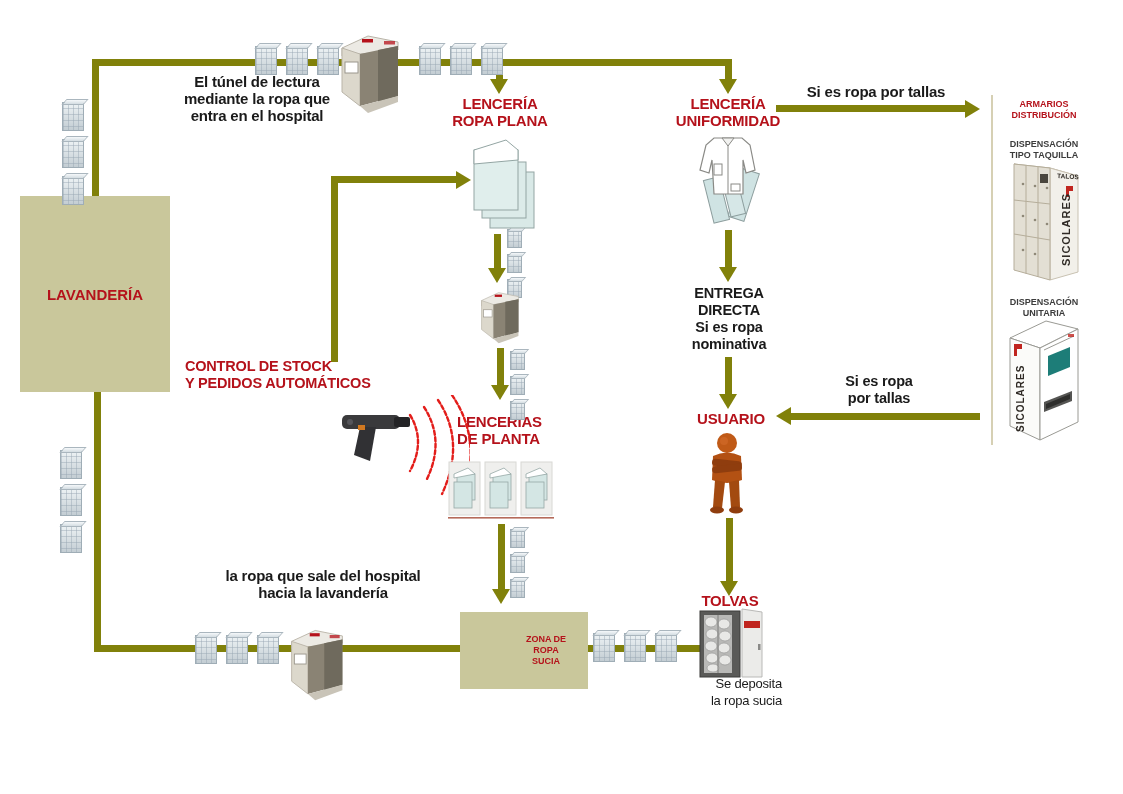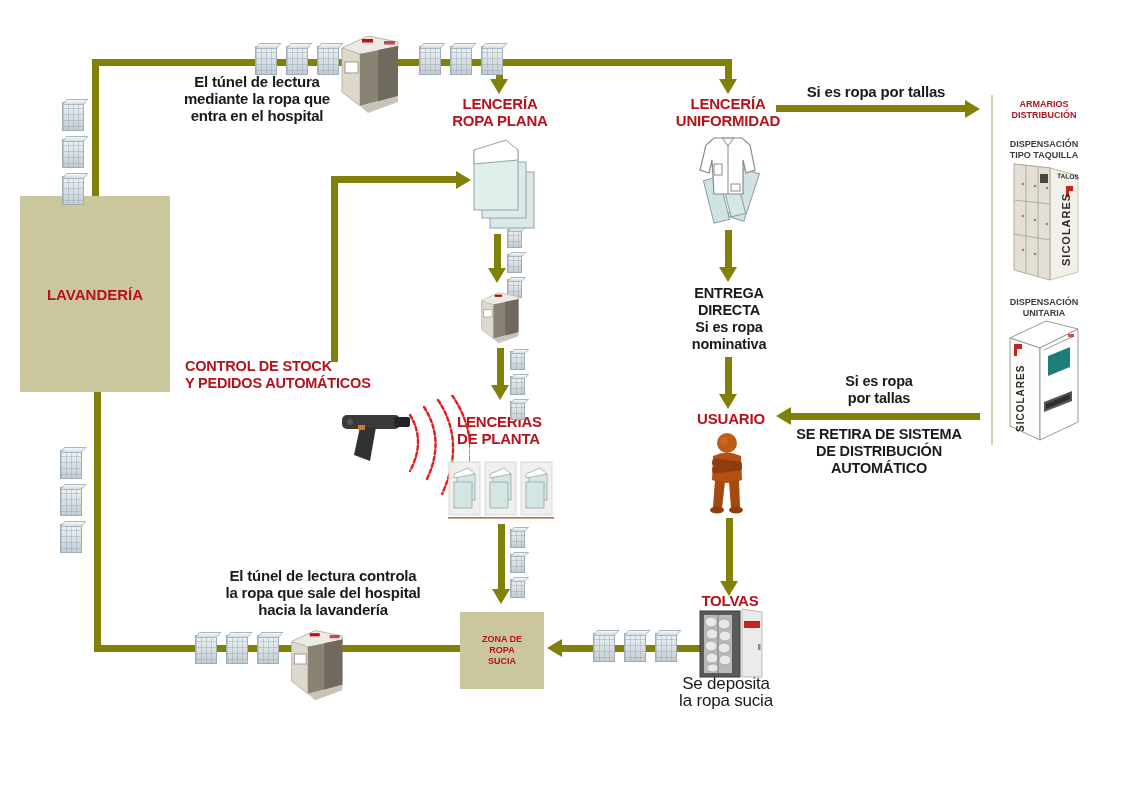--- a/index.html
+++ b/index.html
@@ -100,21 +100,21 @@
   <div class="seg" style="left:97px;top:645px;width:365px;height:7px;"></div>
   <div class="seg" style="left:94px;top:375px;width:7px;height:277px;"></div>
   <div class="ah ah-up" style="left:88px;top:360px;"></div>
 
   <div class="divider" style="left:991px;top:95px;width:2px;height:350px;"></div>
 
   <div class="node" style="left:20px;top:196px;width:150px;height:196px;">
     <span class="lbl" style="font-size:15px;">LAVANDERÍA</span>
   </div>
 
-  <div class="node" style="left:460px;top:612px;width:84px;height:77px;">
+  <div class="node" style="left:460px;top:612px;width:84px;height:77px;padding-left:44px;">
     <div class="lbl" style="font-size:9px;line-height:11px;">
       <span style="display:block;">ZONA DE</span>
       <span style="display:block;">ROPA</span>
       <span style="display:block;">SUCIA</span>
     </div>
   </div>
 
   <div class="tb center" style="left:166px;top:73px;width:182px;">
     <span>El túnel de lectura</span>
     <span>mediante la ropa que</span>
@@ -170,37 +170,31 @@
 
   <div class="tb center red" style="left:686px;top:410px;width:90px;">
     <span>USUARIO</span>
   </div>
 
   <div class="tb center" style="left:820px;top:373px;width:118px;font-size:14.5px;">
     <span>Si es ropa</span>
     <span>por tallas</span>
   </div>
 
-  <div class="tb center" style="left:786px;top:426px;width:186px;font-size:14.5px;">
-    <span>SE RETIRA DE SISTEMA</span>
-    <span>DE DISTRIBUCIÓN</span>
-    <span>AUTOMÁTICO</span>
-  </div>
 
   <div class="tb center red" style="left:689px;top:592px;width:82px;">
     <span>TOLVAS</span>
   </div>
 
-  <div class="tb center normal" style="left:670px;top:675px;width:112px;font-size:17px;">
+  <div class="tb center normal" style="left:670px;top:675px;width:112px;font-size:13px;text-align:right;">
     <span>Se deposita</span>
     <span>la ropa sucia</span>
   </div>
 
   <div class="tb center" style="left:198px;top:567px;width:250px;">
-    <span>El túnel de lectura controla</span>
     <span>la  ropa que sale del hospital</span>
     <span>hacia la lavandería</span>
   </div>
 
   <div class="cg v" style="left:62px;top:102px;">
     <div class="crate"></div>
     <div class="crate"></div>
     <div class="crate"></div>
   </div>
   <div class="cg h" style="left:255px;top:46px;">

